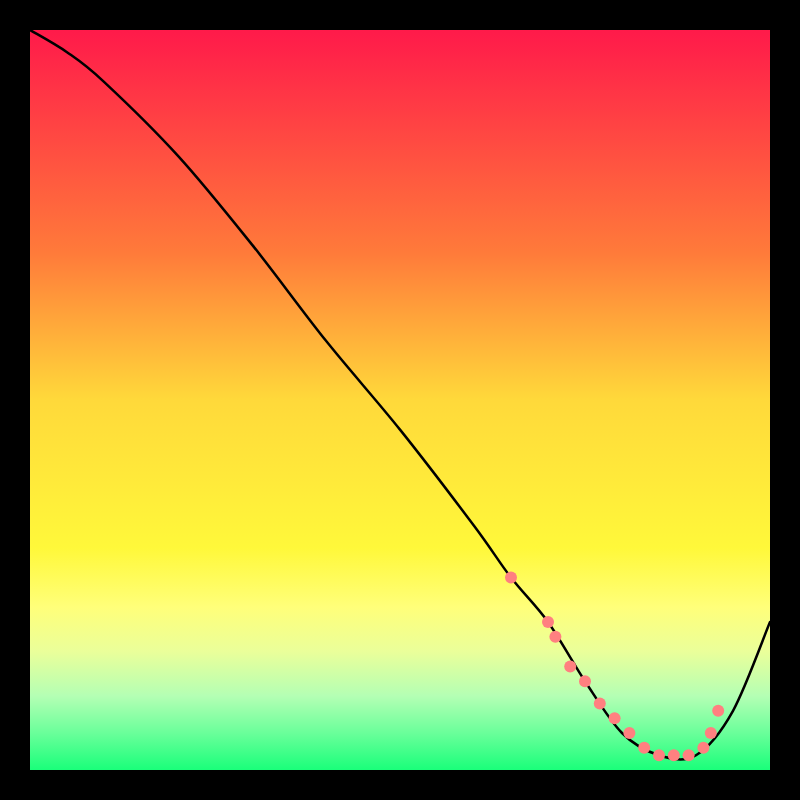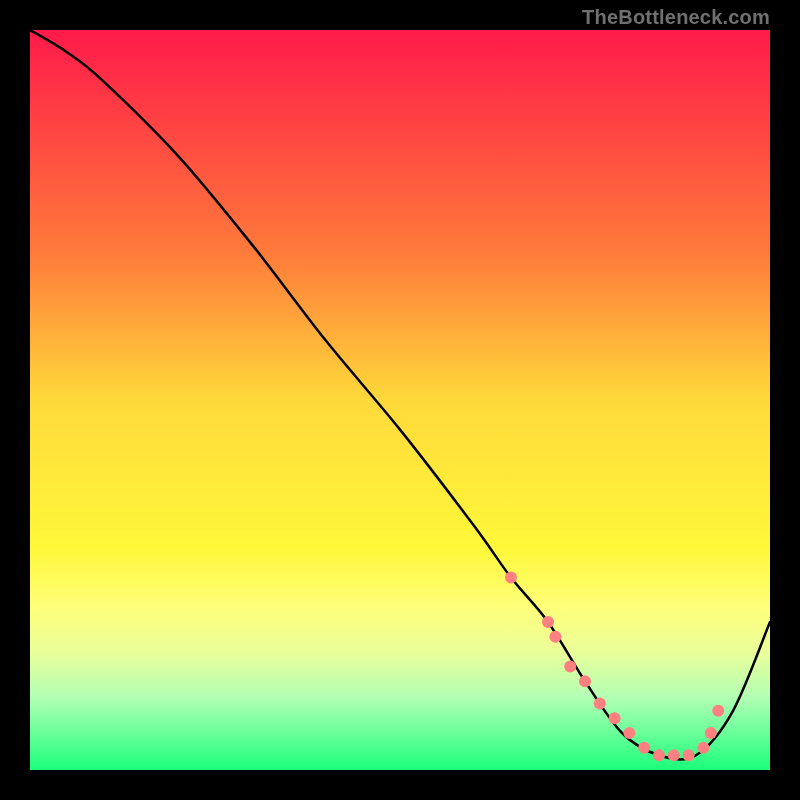--- a/index.html
+++ b/index.html
@@ -34,21 +34,20 @@
     letter-spacing: 0.2px;
   }
   svg {
     display: block;
   }
 </style>
 </head>
 <body>
 
 <div class="chart-container">
-  <div class="attribution">TheBottleneck.com</div>
 
   <svg class="plot-area" viewBox="0 0 740 740" preserveAspectRatio="none">
     <defs>
       <linearGradient id="bg-grad" x1="0" y1="0" x2="0" y2="1">
           <stop offset="0%" stop-color="#ff1a4a"></stop>
           <stop offset="30%" stop-color="#ff7a3a"></stop>
           <stop offset="50%" stop-color="#ffd93a"></stop>
           <stop offset="70%" stop-color="#fff83a"></stop>
           <stop offset="78%" stop-color="#ffff7a"></stop>
           <stop offset="84%" stop-color="#eaff9a"></stop>

